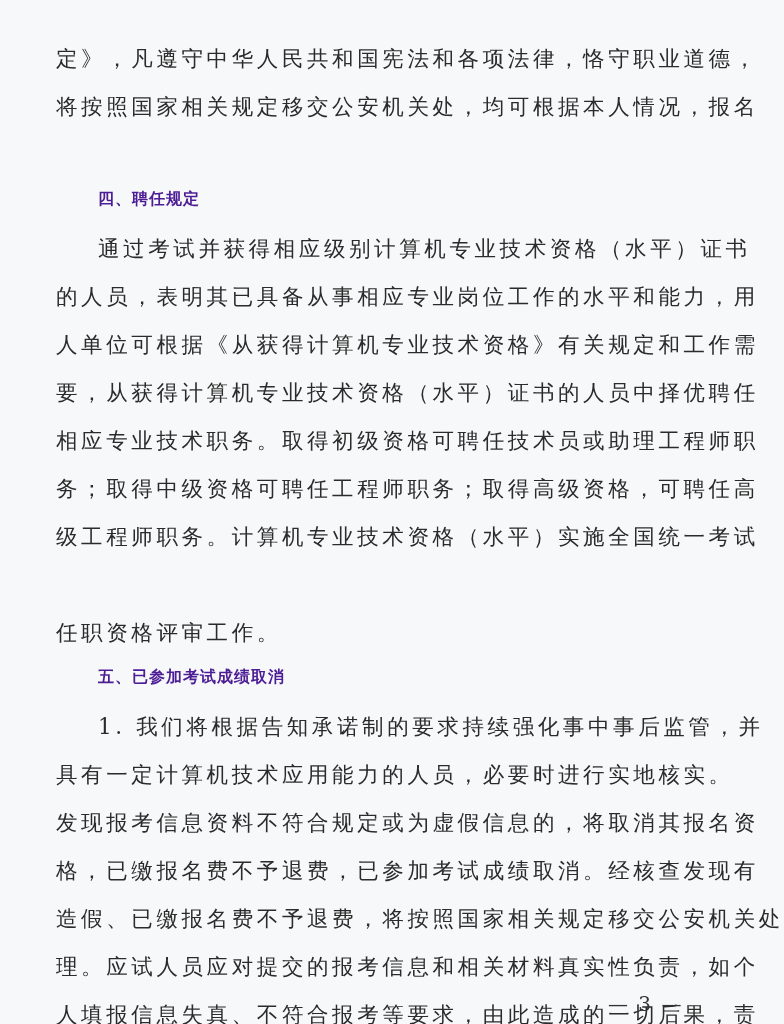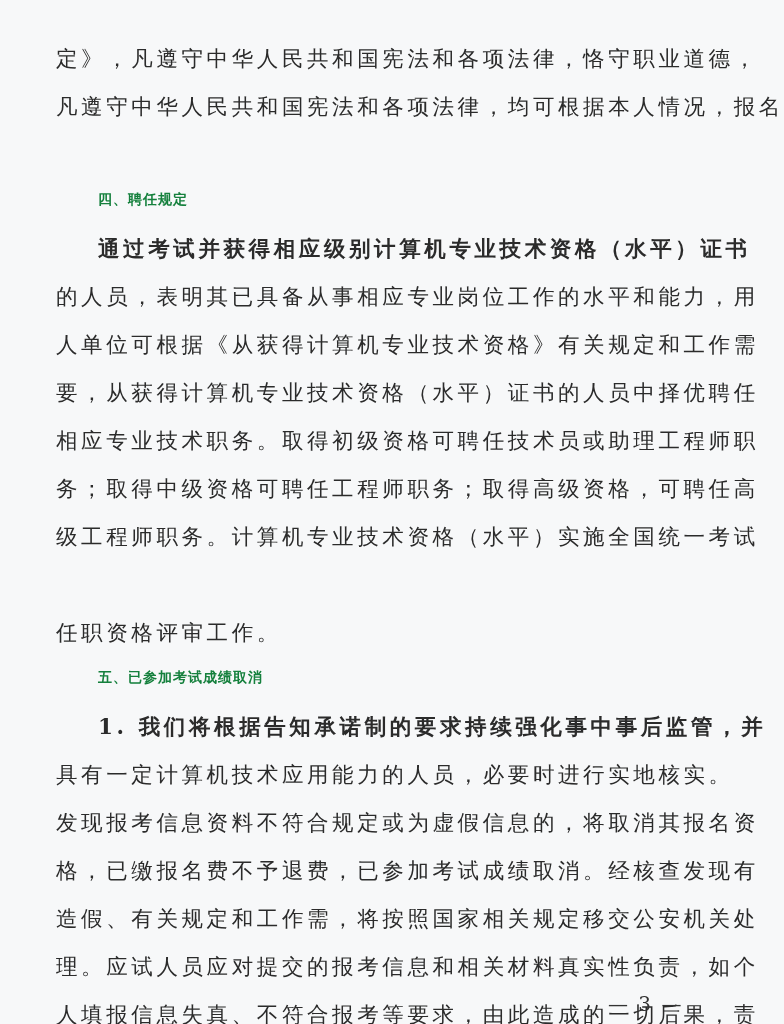--- a/index.html
+++ b/index.html
@@ -27,66 +27,65 @@
     position: absolute;
     left: 56px;
     font-size: 21.5px;
     letter-spacing: 3.6px;
     white-space: nowrap;
     line-height: 28px;
     color: #2b2b2b;
   }
   .line.indent {
     left: 98px;
-    font-weight: bold;
   }
   .heading {
     position: absolute;
     left: 98px;
     font-family: "DejaVu Sans", "Liberation Sans", sans-serif;
     font-weight: bold;
-    font-size: 14px;
+    font-size: 16px;
     letter-spacing: 1px;
     white-space: nowrap;
     line-height: 28px;
-    color: #15803d;
+    color: #4c1d95;
   }
   .page-number {
     position: absolute;
     left: 608px;
     top: 956px;
     font-size: 20px;
     letter-spacing: 2px;
     white-space: nowrap;
     color: #333;
   }
 </style>
 </head>
 <body>
 
 <div class="page">
 
   <div class="line" style="top:8px">定》，凡遵守中华人民共和国宪法和各项法律，恪守职业道德，</div>
-  <div class="line" style="top:56px">凡遵守中华人民共和国宪法和各项法律，均可根据本人情况，报名</div>
+  <div class="line" style="top:56px">将按照国家相关规定移交公安机关处，均可根据本人情况，报名</div>
 
   <div class="heading" style="top:148px">四、聘任规定</div>
 
   <div class="line indent" style="top:198px">通过考试并获得相应级别计算机专业技术资格（水平）证书</div>
   <div class="line" style="top:246px">的人员，表明其已具备从事相应专业岗位工作的水平和能力，用</div>
   <div class="line" style="top:294px">人单位可根据《从获得计算机专业技术资格》有关规定和工作需</div>
   <div class="line" style="top:342px">要，从获得计算机专业技术资格（水平）证书的人员中择优聘任</div>
   <div class="line" style="top:390px">相应专业技术职务。取得初级资格可聘任技术员或助理工程师职</div>
   <div class="line" style="top:438px">务；取得中级资格可聘任工程师职务；取得高级资格，可聘任高</div>
   <div class="line" style="top:486px">级工程师职务。计算机专业技术资格（水平）实施全国统一考试</div>
   <div class="line" style="top:582px">任职资格评审工作。</div>
 
   <div class="heading" style="top:626px">五、已参加考试成绩取消</div>
 
   <div class="line indent" style="top:676px">1. 我们将根据告知承诺制的要求持续强化事中事后监管，并</div>
   <div class="line" style="top:724px">具有一定计算机技术应用能力的人员，必要时进行实地核实。</div>
   <div class="line" style="top:772px">发现报考信息资料不符合规定或为虚假信息的，将取消其报名资</div>
   <div class="line" style="top:820px">格，已缴报名费不予退费，已参加考试成绩取消。经核查发现有</div>
-  <div class="line" style="top:868px">造假、有关规定和工作需，将按照国家相关规定移交公安机关处</div>
+  <div class="line" style="top:868px">造假、已缴报名费不予退费，将按照国家相关规定移交公安机关处</div>
   <div class="line" style="top:916px">理。应试人员应对提交的报考信息和相关材料真实性负责，如个</div>
   <div class="line" style="top:964px">人填报信息失真、不符合报考等要求，由此造成的一切后果，责</div>
 
   <div class="page-number" style="top:955px">— 3 —</div>
 </div>
 
 </body></html>

